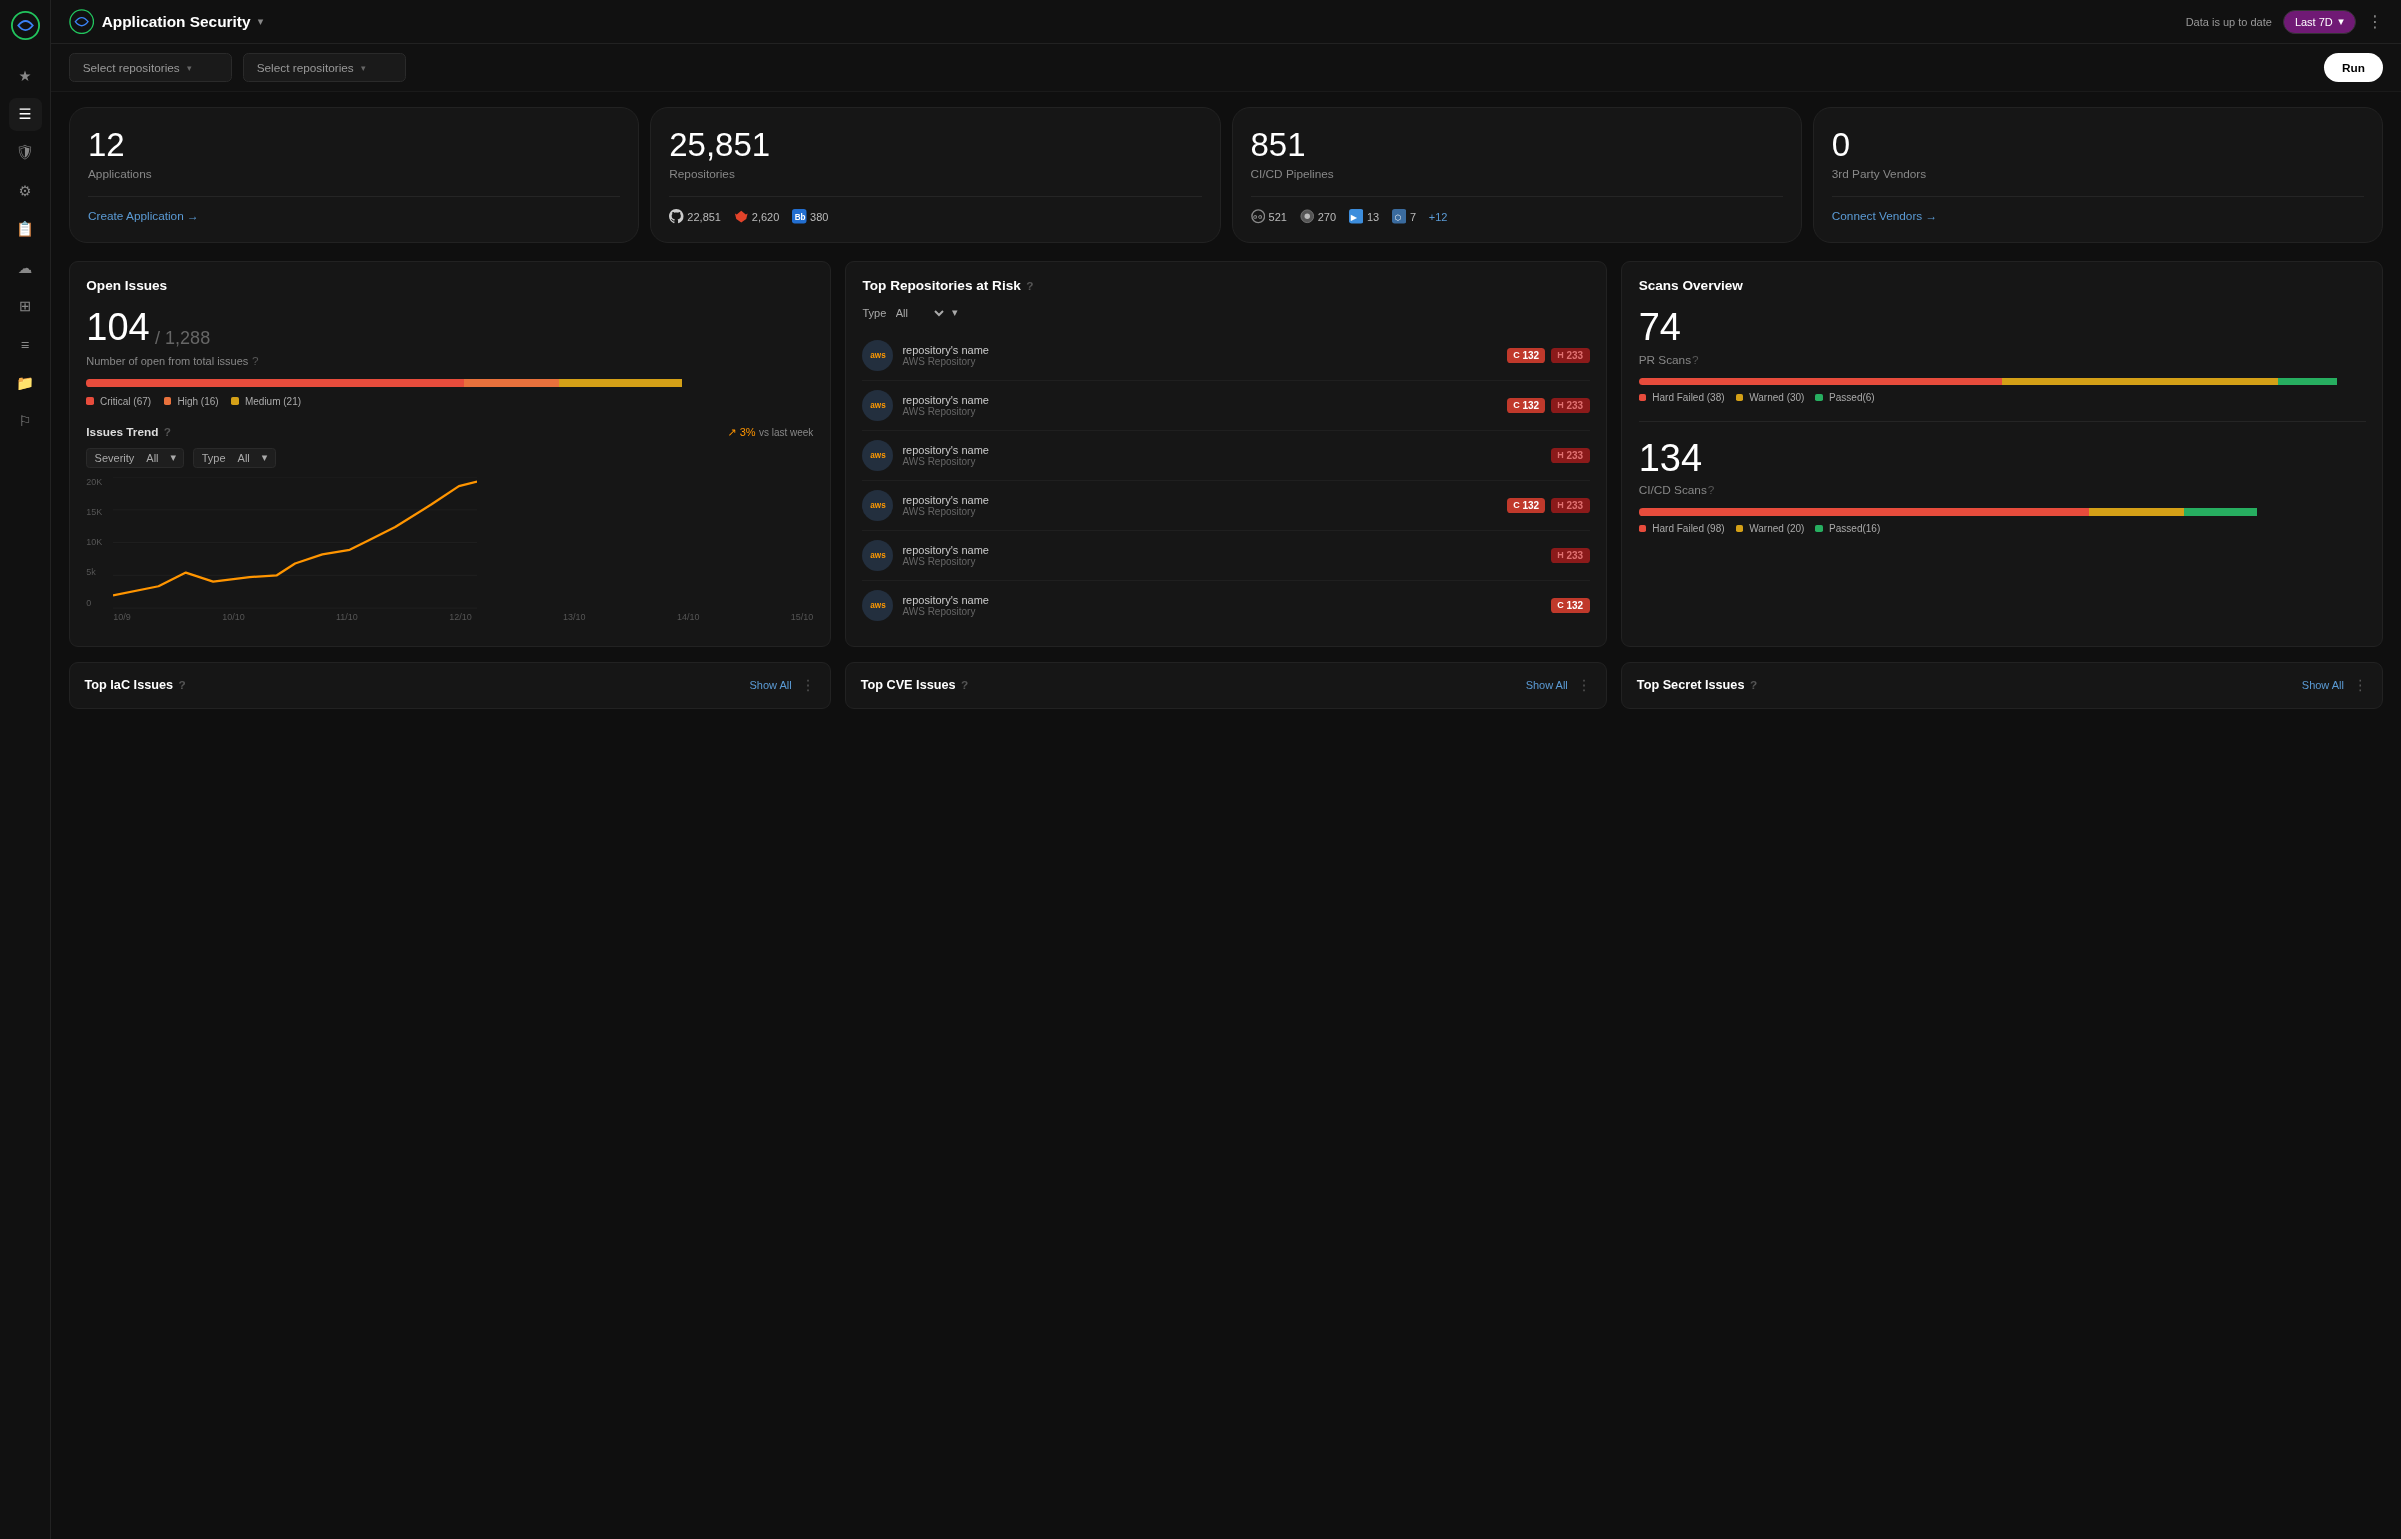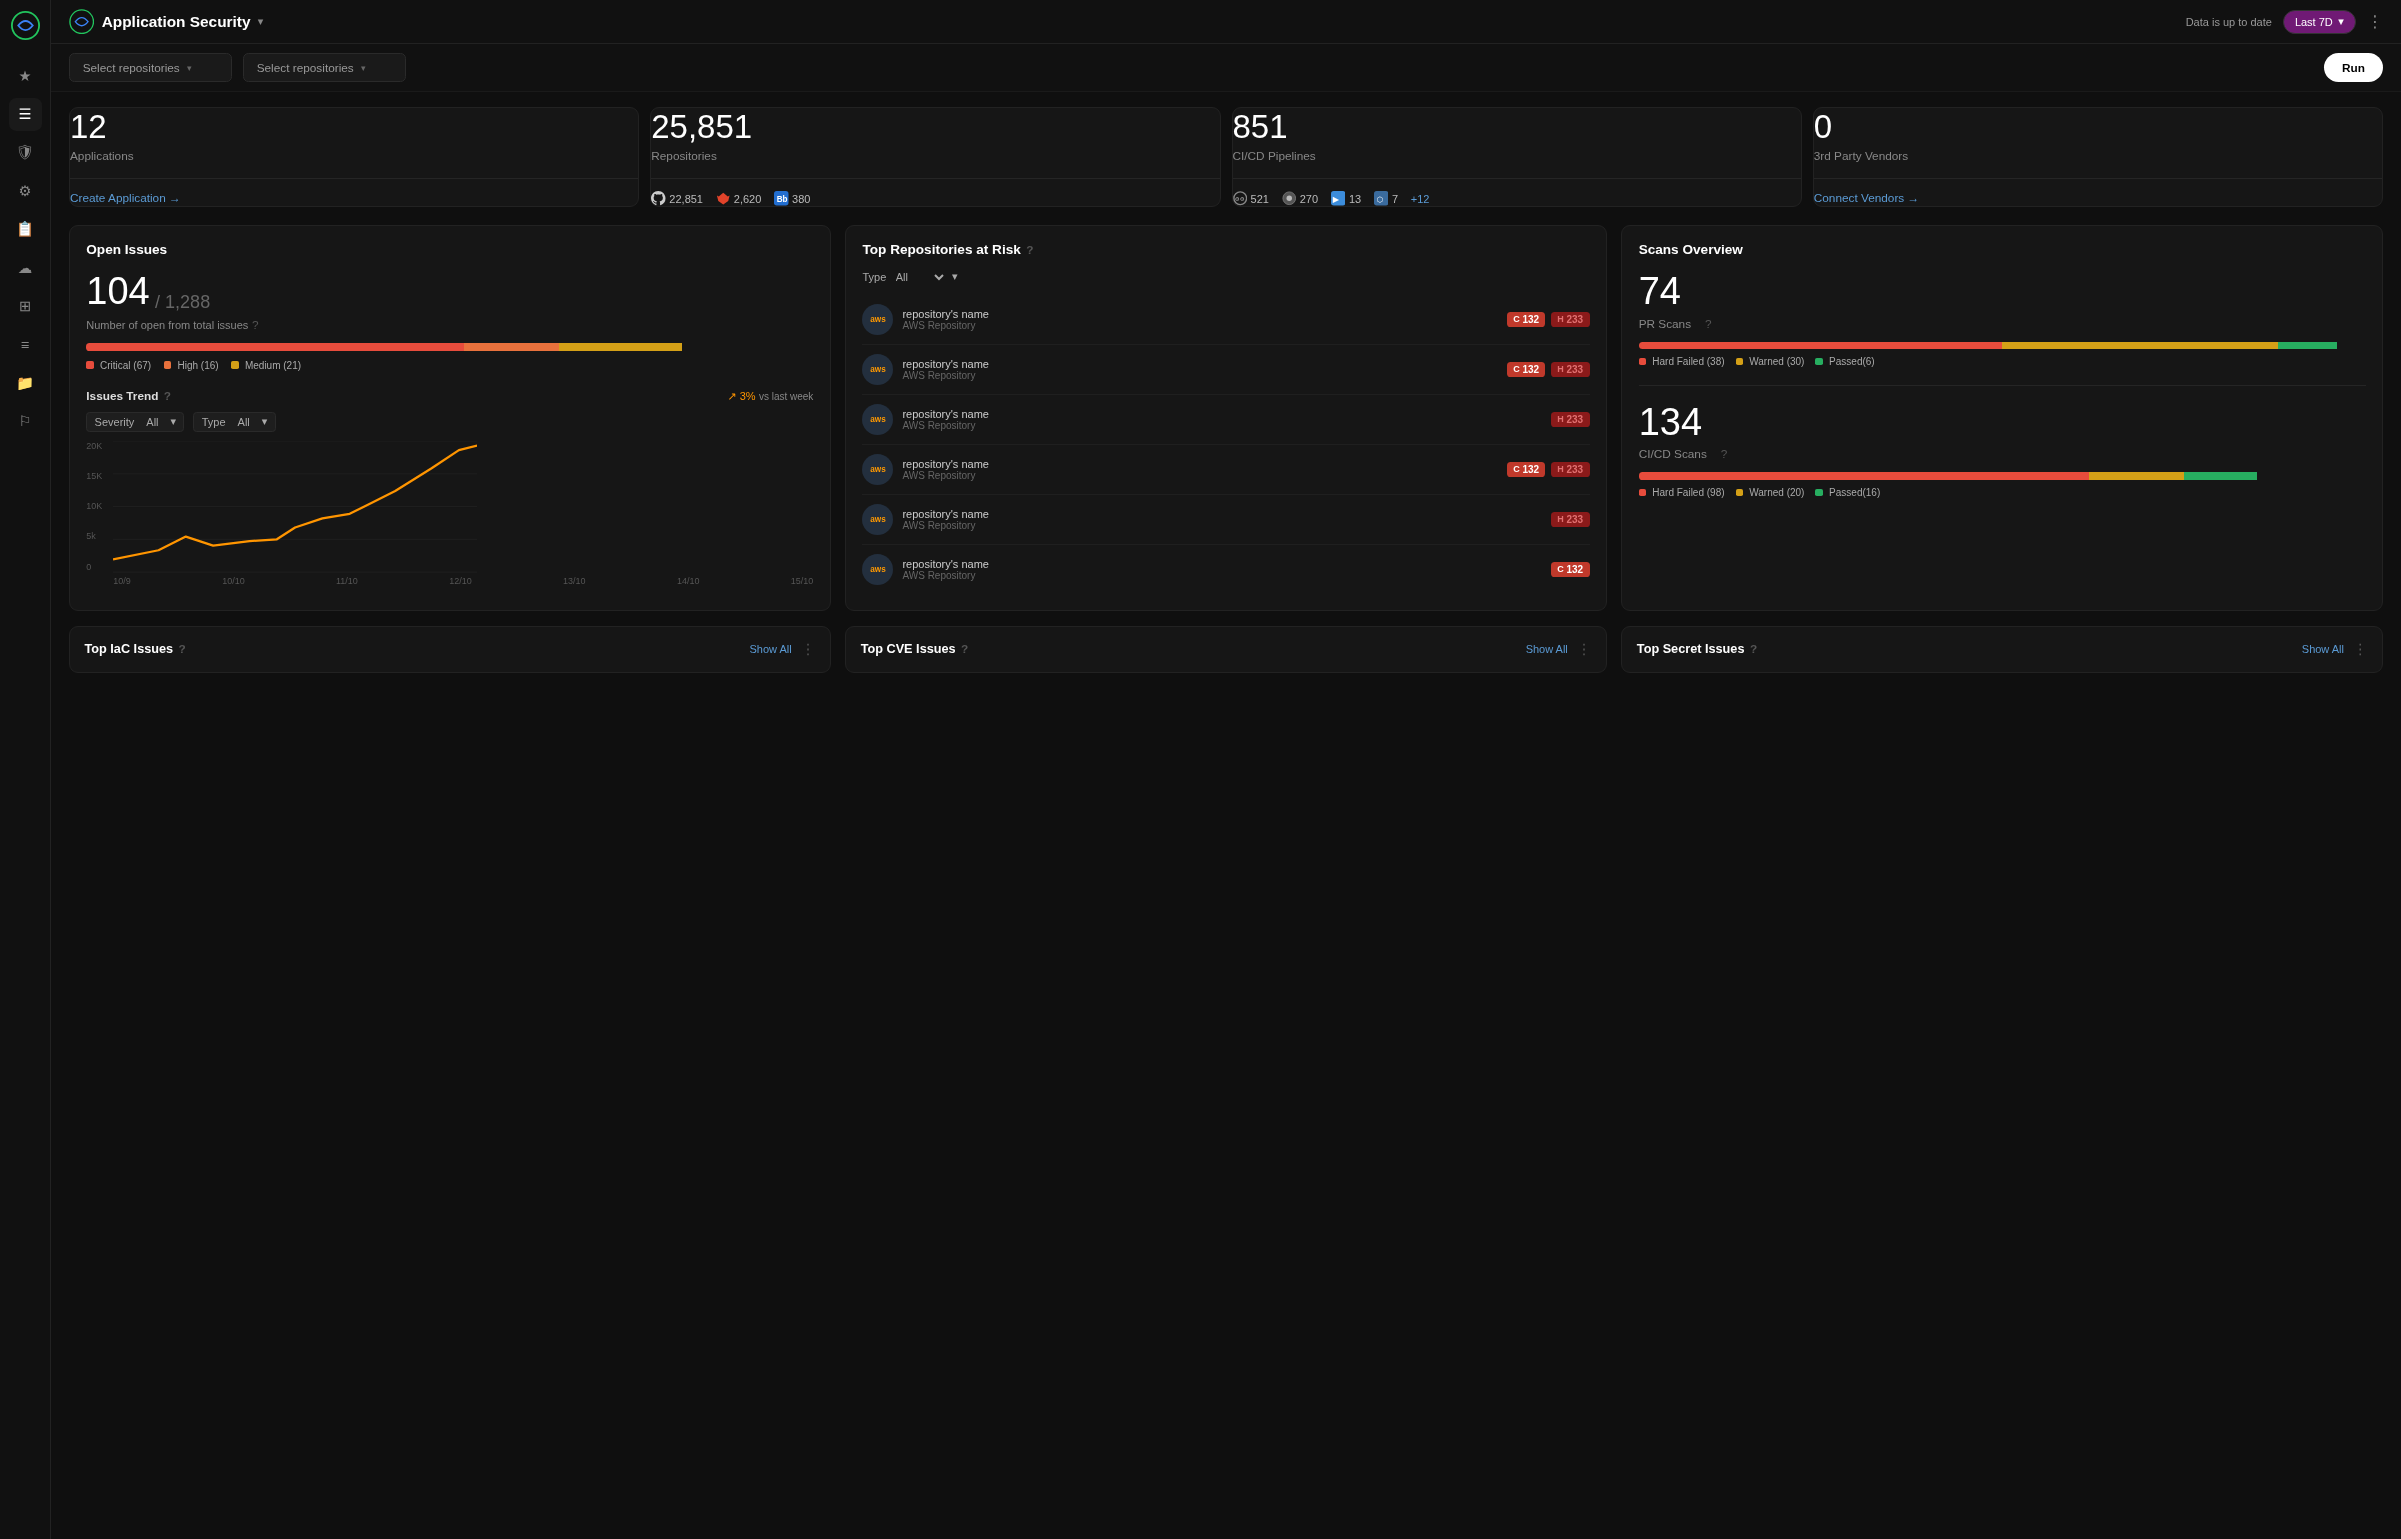--- a/index.html
+++ b/index.html
@@ -144,21 +144,22 @@
     
     .stats-row {
       display: grid;
       grid-template-columns: 1fr 1fr 1fr 1fr;
       gap: 11px;
       margin-bottom: 18px;
     }
     .stat-card {
       background: #161616;
       border: 0.9px solid #222;
-      border-radius: 9px;
+      border-radius: 18px;
+      padding: 18px;
     }
     .stat-number {
       font-size: 33px;
       font-weight: 300;
       color: #fff;
       margin-bottom: 3.6px;
     }
     .stat-label {
       font-size: 11.8px;
       color: #888;
@@ -417,21 +418,21 @@
       font-weight: 300;
       color: #fff;
       margin-bottom: 3.6px;
     }
     .scans-label {
       font-size: 11.8px;
       color: #888;
       margin-bottom: 11px;
       display: flex;
       align-items: center;
-      gap: 14px;
+      gap: 1px;
     }
     .scans-bar {
       display: flex;
       height: 7.3px;
       border-radius: 3.6px;
       overflow: hidden;
       margin-bottom: 7.3px;
     }
     .bar-failed { background: #e74c3c; }
     .bar-warned { background: #d4a017; }

